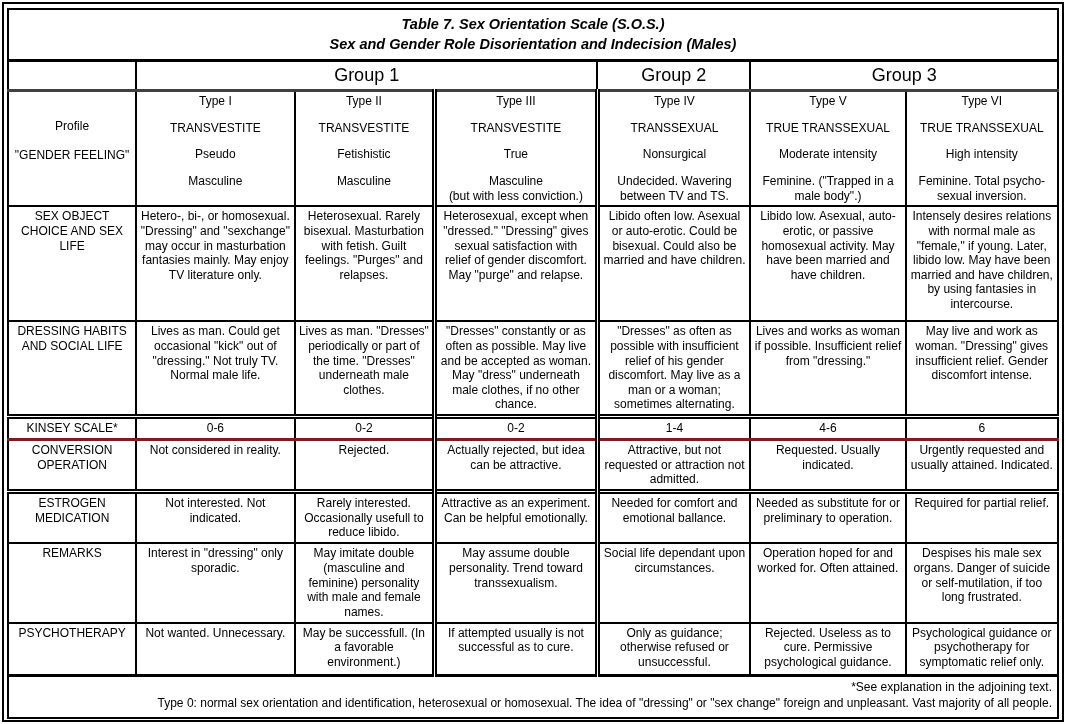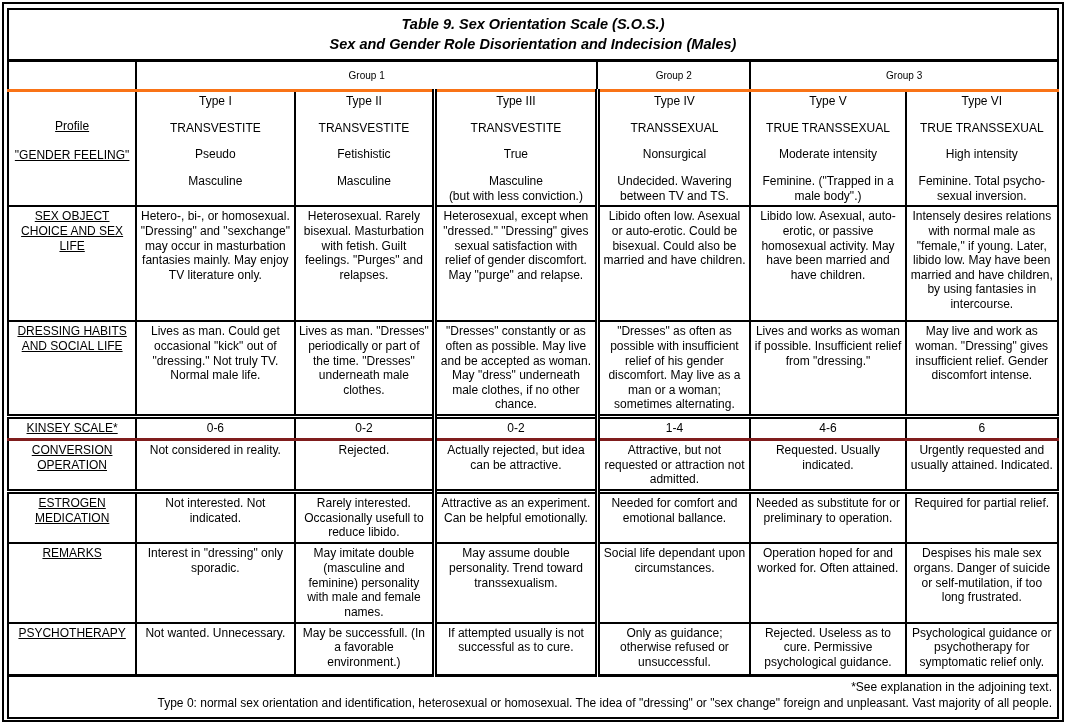--- a/index.html
+++ b/index.html
@@ -2,22 +2,22 @@
 <html><head>
 <meta charset="utf-8">
 <style>
   html,body{margin:0;padding:0;background:#fff;color:#000;font-family:"Liberation Sans",sans-serif;}
   .page{width:1066px;height:724px;box-sizing:border-box;padding:2px;background:#fff;}
   .frame{border:2px solid #000;height:100%;box-sizing:border-box;padding:4px 3px;}
   table{border-collapse:collapse;table-layout:fixed;width:100%;height:100%;}
   td{border:2px solid #000;font-size:12px;line-height:1.22;padding:2px 3px;vertical-align:top;text-align:center;overflow:hidden;word-wrap:break-word;}
   td.title-cell{border-bottom:3px solid #000;vertical-align:middle;padding:5px 4px;}
   .title-line{font-weight:bold;font-style:italic;font-size:14.5px;line-height:1.35;}
-  tr.grp td{vertical-align:middle;border-bottom:3px solid #f97316;font-size:10px;}
-  td.lbl{text-align:center;text-decoration:underline;}
+  tr.grp td{vertical-align:middle;border-bottom:3px solid #404040;font-size:18px;}
+  td.lbl{text-align:center;}
   td.dl{border-left:5px double #000;}
   tr.dt td{border-top:5px double #000;}
   tr.st td{border-top:3px solid #7f1d1d;}
   .pline{margin-bottom:12px;}
   .pline:last-child{margin-bottom:0;}
   .blk{display:block;}
   td.plbl{padding-top:27px;}
   td.plbl .pl1{margin-bottom:14px;}
   tr.vmid td{vertical-align:middle;padding:1px 3px;text-align:center;}
   td.foot{border-top:3px solid #000;text-align:right;vertical-align:top;padding:3px 5px;font-size:12px;line-height:1.3;}
@@ -34,21 +34,21 @@
           <col style="width:140px">
           <col style="width:162px">
           <col style="width:153px">
           <col style="width:155px">
           <col style="width:152px">
   </colgroup>
 
   <tbody>
           <tr style="height:46px">
     <td colspan="7" class="title-cell">
-      <div class="title-line">Table 9. Sex Orientation Scale (S.O.S.)</div>
+      <div class="title-line">Table 7. Sex Orientation Scale (S.O.S.)</div>
       <div class="title-line">Sex and Gender Role Disorientation and Indecision (Males)</div>
     </td>
   </tr>
 
   <tr class="grp" style="height:30px">
     <td></td>
     <td colspan="3">Group 1</td>
     <td>Group 2</td>
     <td colspan="2">Group 3</td>
   </tr>

